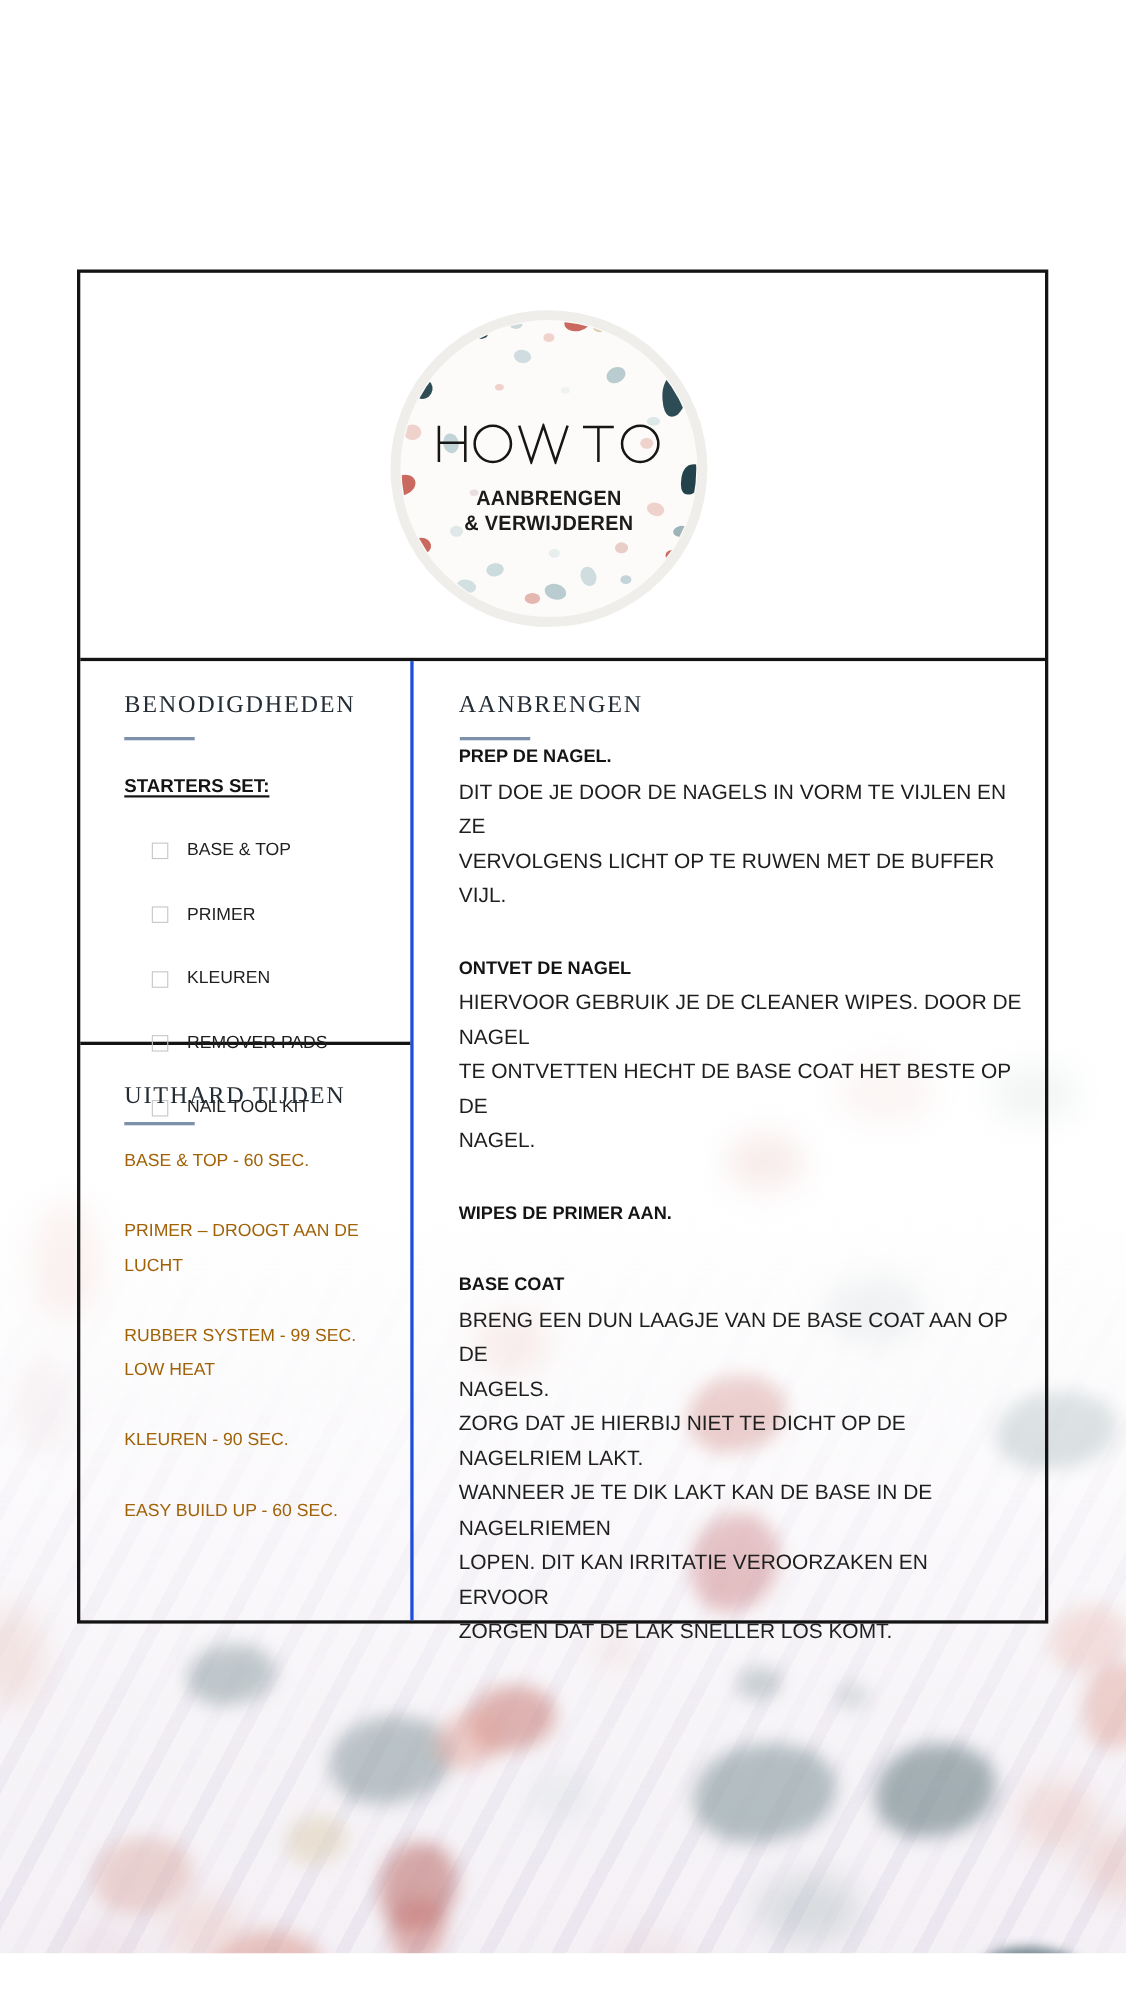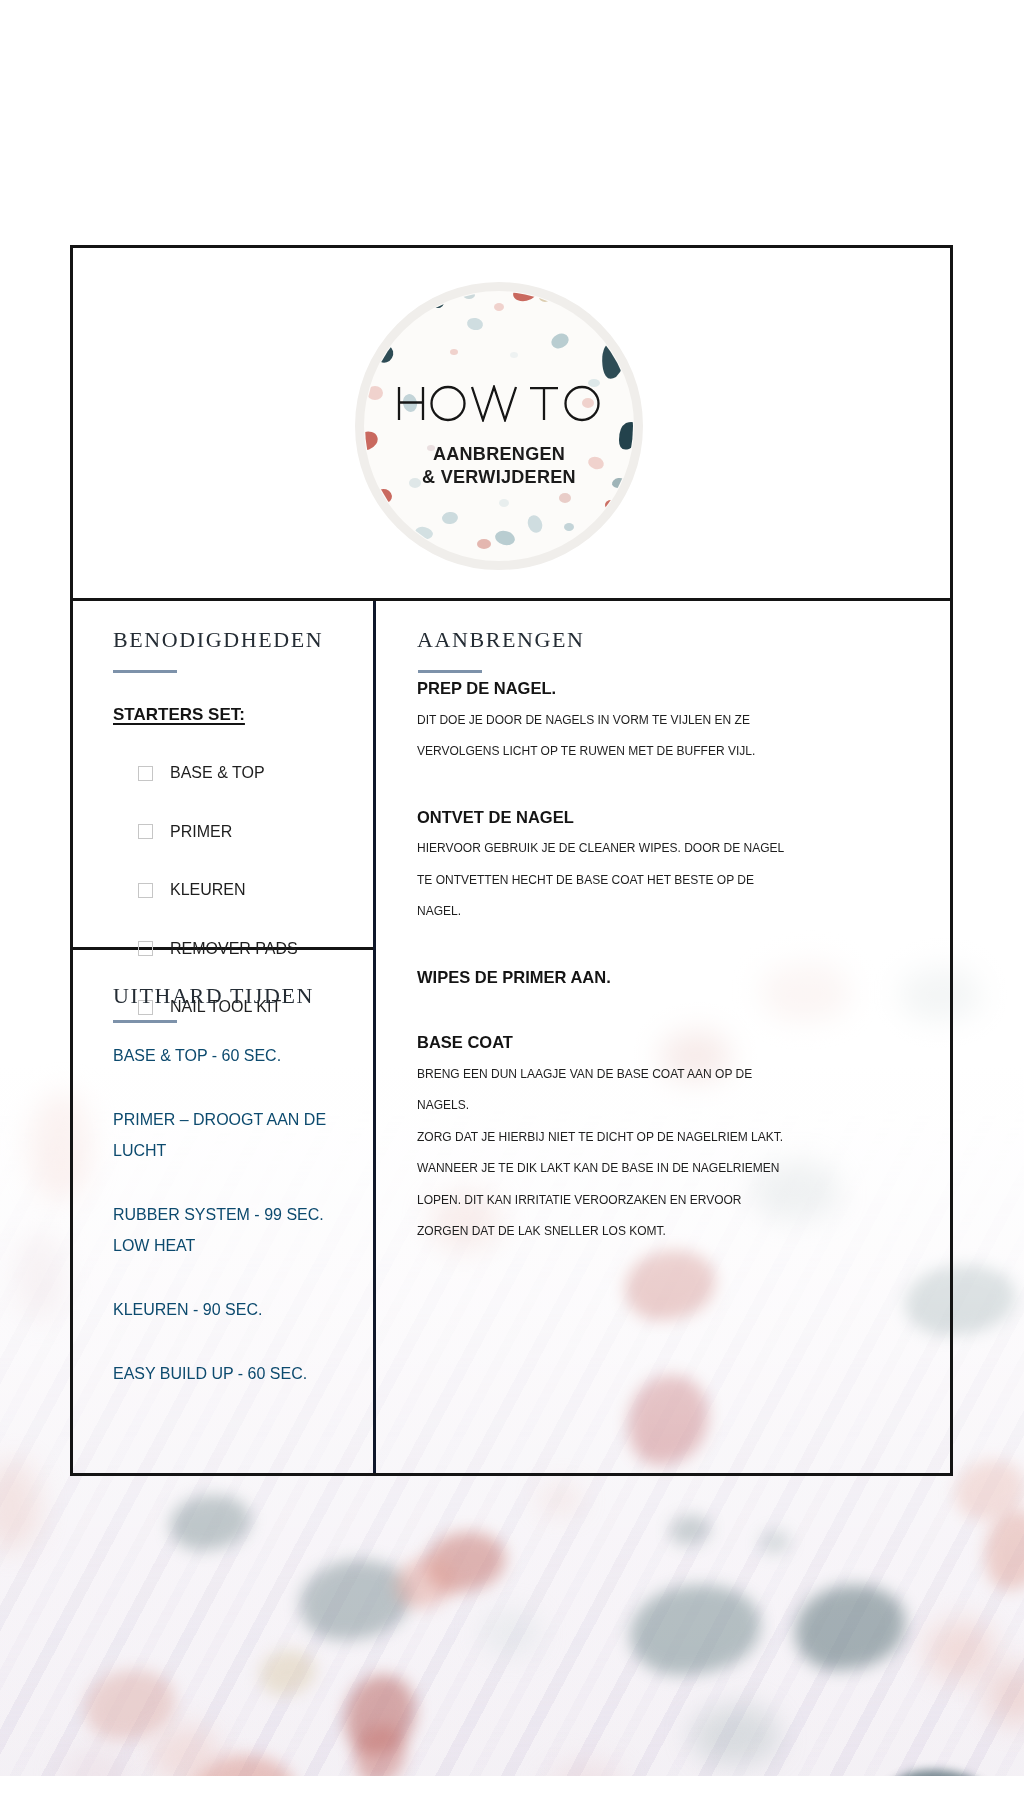--- a/index.html
+++ b/index.html
@@ -36,49 +36,49 @@
 
   .logo-circle{position:absolute;left:282px;top:34px;width:288px;height:288px;border-radius:50%;
                background:#fcfbf9;border:9px solid #f0eeeb;box-sizing:border-box;overflow:hidden;}
   .terrazzo{position:absolute;left:0;top:0;width:270px;height:270px;}
   .howto{position:absolute;left:32px;top:94px;width:206px;height:37px;}
   .sr{position:absolute;width:1px;height:1px;overflow:hidden;clip:rect(0 0 0 0);}
   .logo-sub{position:absolute;left:0;top:152px;width:270px;text-align:center;
             font-weight:700;font-size:19px;line-height:22.5px;letter-spacing:.3px;color:#1b1b1b;
             transform:scaleX(.95);}
 
-  .col-left{position:absolute;left:0;top:353px;bottom:0;width:300px;border-right:3px solid #0f172a;}
+  .col-left{position:absolute;left:0;top:353px;bottom:0;width:300px;border-right:3px solid #1d4ed8;}
   .supplies{position:absolute;left:0;top:0;right:0;height:349px;border-bottom:3px solid #141414;
             padding:26px 20px 0 40px;box-sizing:border-box;}
   .curing{position:absolute;left:0;top:352px;right:0;bottom:0;padding:30px 27px 0 40px;box-sizing:border-box;}
 
   .col-right{position:absolute;left:303px;top:353px;right:0;bottom:0;
              padding:26px 20px 0 41px;box-sizing:border-box;}
 
   h2{margin:0;font-family:"Liberation Serif",serif;font-weight:400;
      font-size:22px;line-height:26px;letter-spacing:1.6px;color:#242c34;}
   .rule{height:3px;width:64px;background:#7d92aa;}
   .supplies .rule{margin:17px 0 0 0;}
   .col-right .rule{margin:17px 0 0 1px;}
   .curing .rule{margin:11px 0 0 0;}
 
   .list-title{margin-top:26px;font-size:17px;font-weight:700;line-height:31.5px;color:#141414;
               text-decoration:underline;text-decoration-thickness:1.6px;text-underline-offset:3px;}
   ul.checklist{list-style:none;margin:0;padding:0;}
   ul.checklist li{display:flex;align-items:center;height:31.5px;font-size:16px;color:#1e1e1e;margin-top:27px;}
   .cbx{width:13px;height:13px;border:1.5px solid #c6c6c6;margin:0 17px 0 25px;flex:0 0 auto;background:transparent;}
 
-  .time-entry{white-space:pre-line;font-size:16px;line-height:31px;margin:0 0 33px 0;color:#0c4a6e;}
+  .time-entry{white-space:pre-line;font-size:16px;line-height:31px;margin:0 0 33px 0;color:#a16207;}
   .curing .first-entry{margin-top:17px;}
 
   .sec{margin:0 0 34px 0;}
   .sec:first-of-type{margin-top:19px;}
   .sec-title{font-size:16.5px;font-weight:700;line-height:31.5px;color:#141414;
              text-decoration-thickness:1.6px;text-underline-offset:3px;}
-  .sec-body{white-space:pre-line;font-size:12px;line-height:31.5px;color:#1e1e1e;}
+  .sec-body{white-space:pre-line;font-size:19px;line-height:31.5px;color:#1e1e1e;}
 </style>
 </head>
 <body>
 
 <div class="page">
 
   <div class="watercolor">
     <span class="wc-tint"></span>
     <span class="wc-streaks"></span>
 

